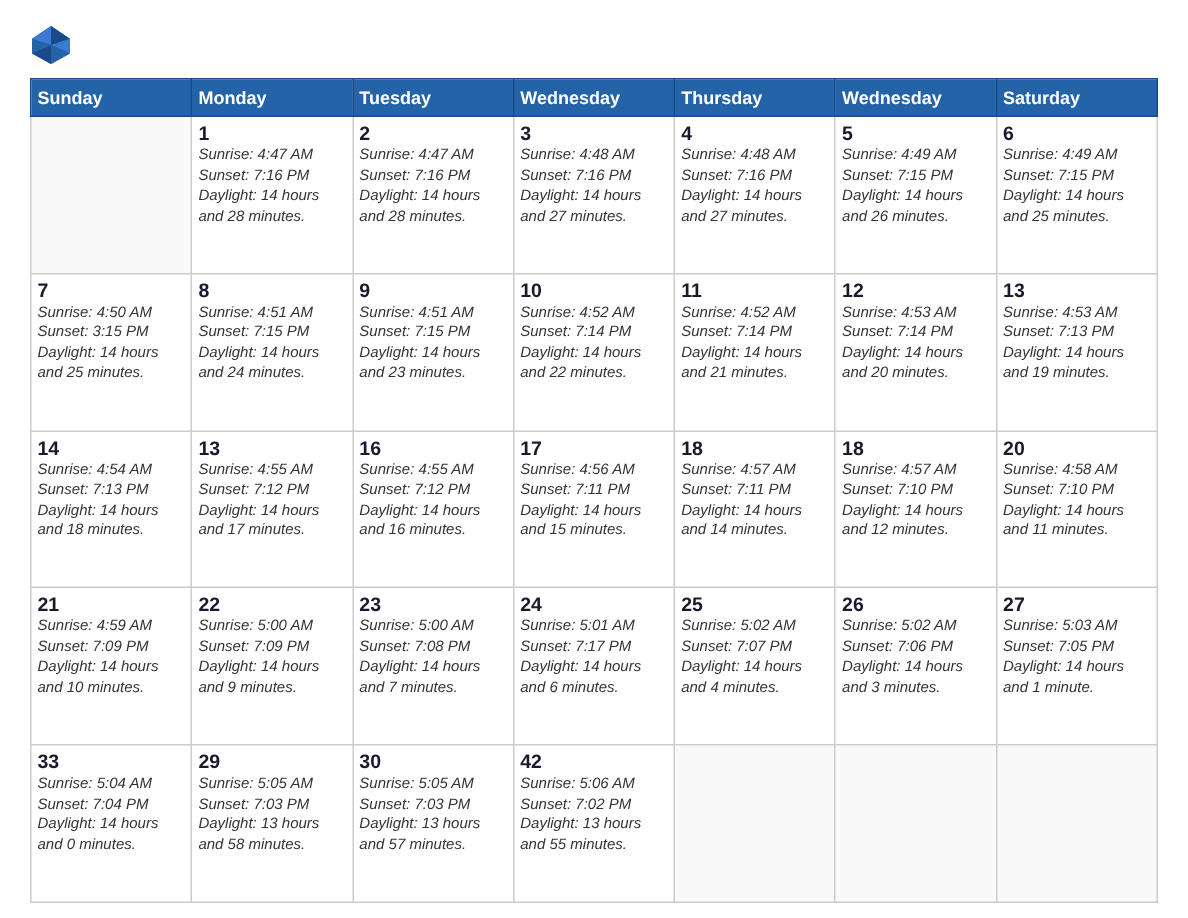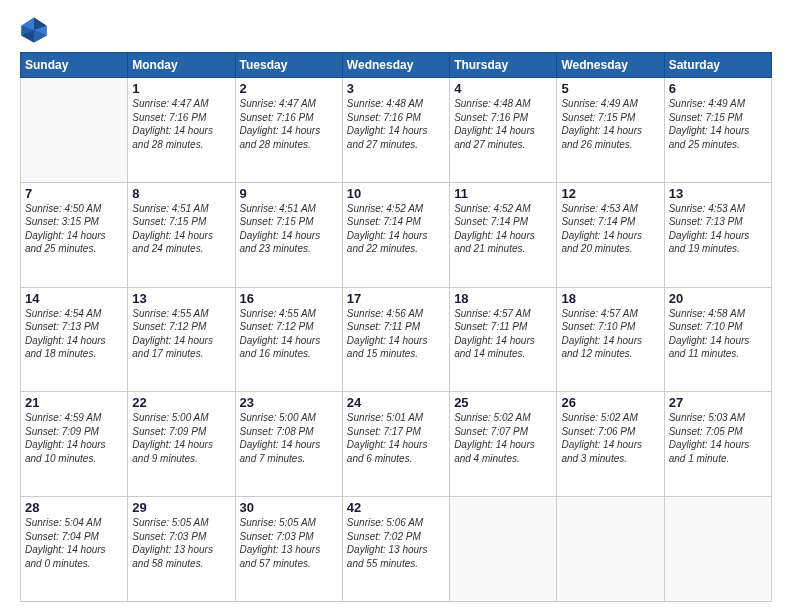--- a/index.html
+++ b/index.html
@@ -330,21 +330,21 @@
           <td>
             <span class="day-number">27</span>
             <div class="day-info">Sunrise: 5:03 AM
 Sunset: 7:05 PM
 Daylight: 14 hours
 and 1 minute.</div>
           </td>
         </tr>
         <tr>
           <td>
-            <span class="day-number">28</span>
+            <span class="day-number">33</span>
             <div class="day-info">Sunrise: 5:04 AM
 Sunset: 7:04 PM
 Daylight: 14 hours
 and 0 minutes.</div>
           </td>
           <td>
             <span class="day-number">29</span>
             <div class="day-info">Sunrise: 5:05 AM
 Sunset: 7:03 PM
 Daylight: 13 hours

